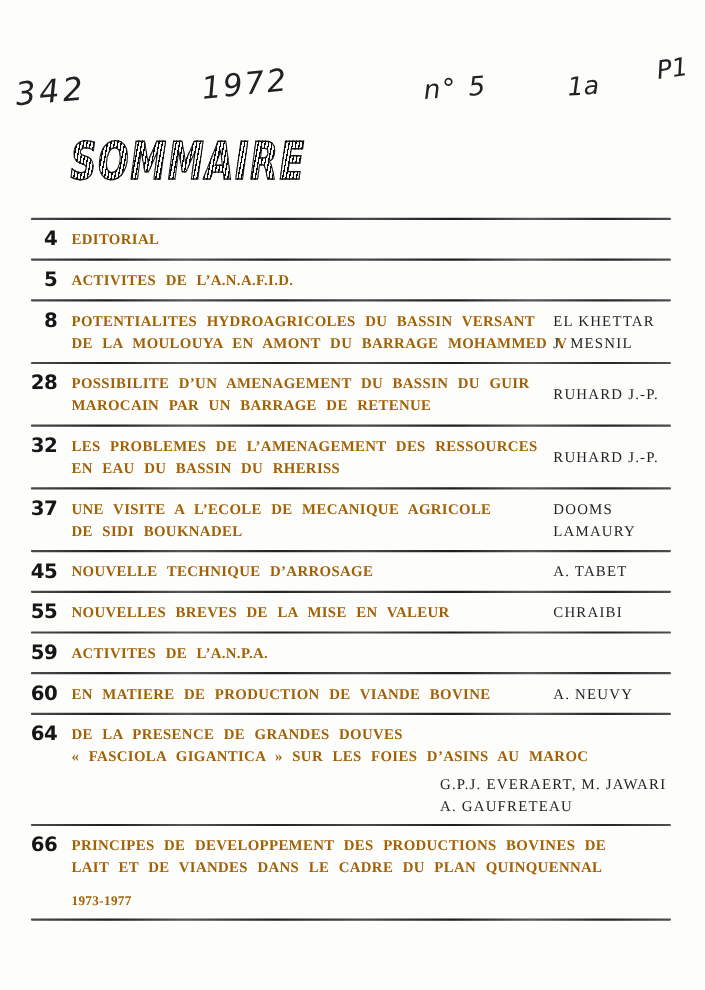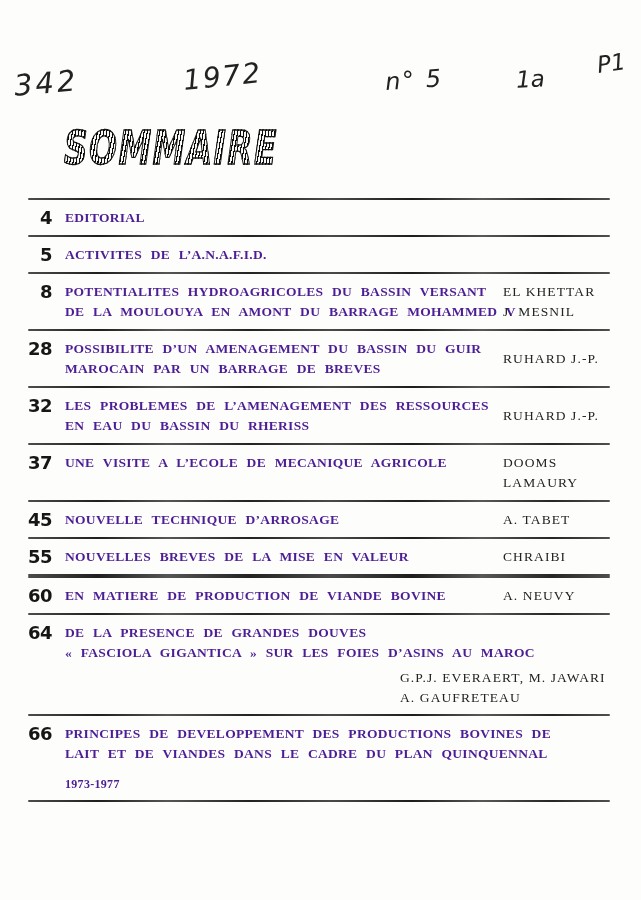--- a/index.html
+++ b/index.html
@@ -55,21 +55,21 @@
     width:24px;flex:0 0 24px;text-align:right;
     font-family:"DejaVu Sans",sans-serif;font-weight:bold;
     font-size:18px;line-height:20px;color:#161616;
     letter-spacing:-.5px;
   }
   .col-title{flex:1 1 auto;padding-left:13px;min-width:0;}
   .tline{
     font-family:"Liberation Serif",serif;font-weight:bold;
     font-size:13.5px;line-height:20px;
     letter-spacing:.3px;word-spacing:5px;
-    white-space:nowrap;color:#4c1d95;
+    white-space:nowrap;color:#a16207;
   }
   .tline.small{font-size:12px;line-height:18px;word-spacing:1px;margin-top:11px;}
   .col-auth{
     width:107px;flex:0 0 107px;
     display:flex;flex-direction:column;justify-content:center;
   }
   .aline{
     font-family:"Liberation Serif",serif;font-weight:normal;
     font-size:13.5px;line-height:20px;
     letter-spacing:1.1px;white-space:nowrap;color:#232323;
@@ -125,21 +125,21 @@
             <div class="aline">J. MESNIL</div>
           </div>
     </div>
   </div>
 <div class="rule"></div>
   <div class="row">
     <div class="row-body">
       <div class="col-num">28</div>
       <div class="col-title">
             <div class="tline">POSSIBILITE D’UN AMENAGEMENT DU BASSIN DU GUIR</div>
-            <div class="tline">MAROCAIN PAR UN BARRAGE DE BREVES</div>
+            <div class="tline">MAROCAIN PAR UN BARRAGE DE RETENUE</div>
           </div>
       <div class="col-auth">
             <div class="aline">RUHARD J.-P.</div>
           </div>
     </div>
   </div>
 <div class="rule"></div>
   <div class="row">
     <div class="row-body">
       <div class="col-num">32</div>
@@ -151,20 +151,21 @@
             <div class="aline">RUHARD J.-P.</div>
           </div>
     </div>
   </div>
 <div class="rule"></div>
   <div class="row">
     <div class="row-body">
       <div class="col-num">37</div>
       <div class="col-title">
             <div class="tline">UNE VISITE A L’ECOLE DE MECANIQUE AGRICOLE</div>
+            <div class="tline">DE SIDI BOUKNADEL</div>
           </div>
       <div class="col-auth">
             <div class="aline">DOOMS</div>
             <div class="aline">LAMAURY</div>
           </div>
     </div>
   </div>
 <div class="rule"></div>
   <div class="row">
     <div class="row-body">
@@ -183,20 +184,29 @@
       <div class="col-num">55</div>
       <div class="col-title">
             <div class="tline">NOUVELLES BREVES DE LA MISE EN VALEUR</div>
           </div>
       <div class="col-auth">
             <div class="aline">CHRAIBI</div>
           </div>
     </div>
   </div>
 <div class="rule"></div>
+  <div class="row">
+    <div class="row-body">
+      <div class="col-num">59</div>
+      <div class="col-title">
+            <div class="tline">ACTIVITES DE L’A.N.P.A.</div>
+          </div>
+      <div class="col-auth"></div>
+    </div>
+  </div>
 <div class="rule"></div>
   <div class="row">
     <div class="row-body">
       <div class="col-num">60</div>
       <div class="col-title">
             <div class="tline">EN MATIERE DE PRODUCTION DE VIANDE BOVINE</div>
           </div>
       <div class="col-auth">
             <div class="aline">A. NEUVY</div>
           </div>

